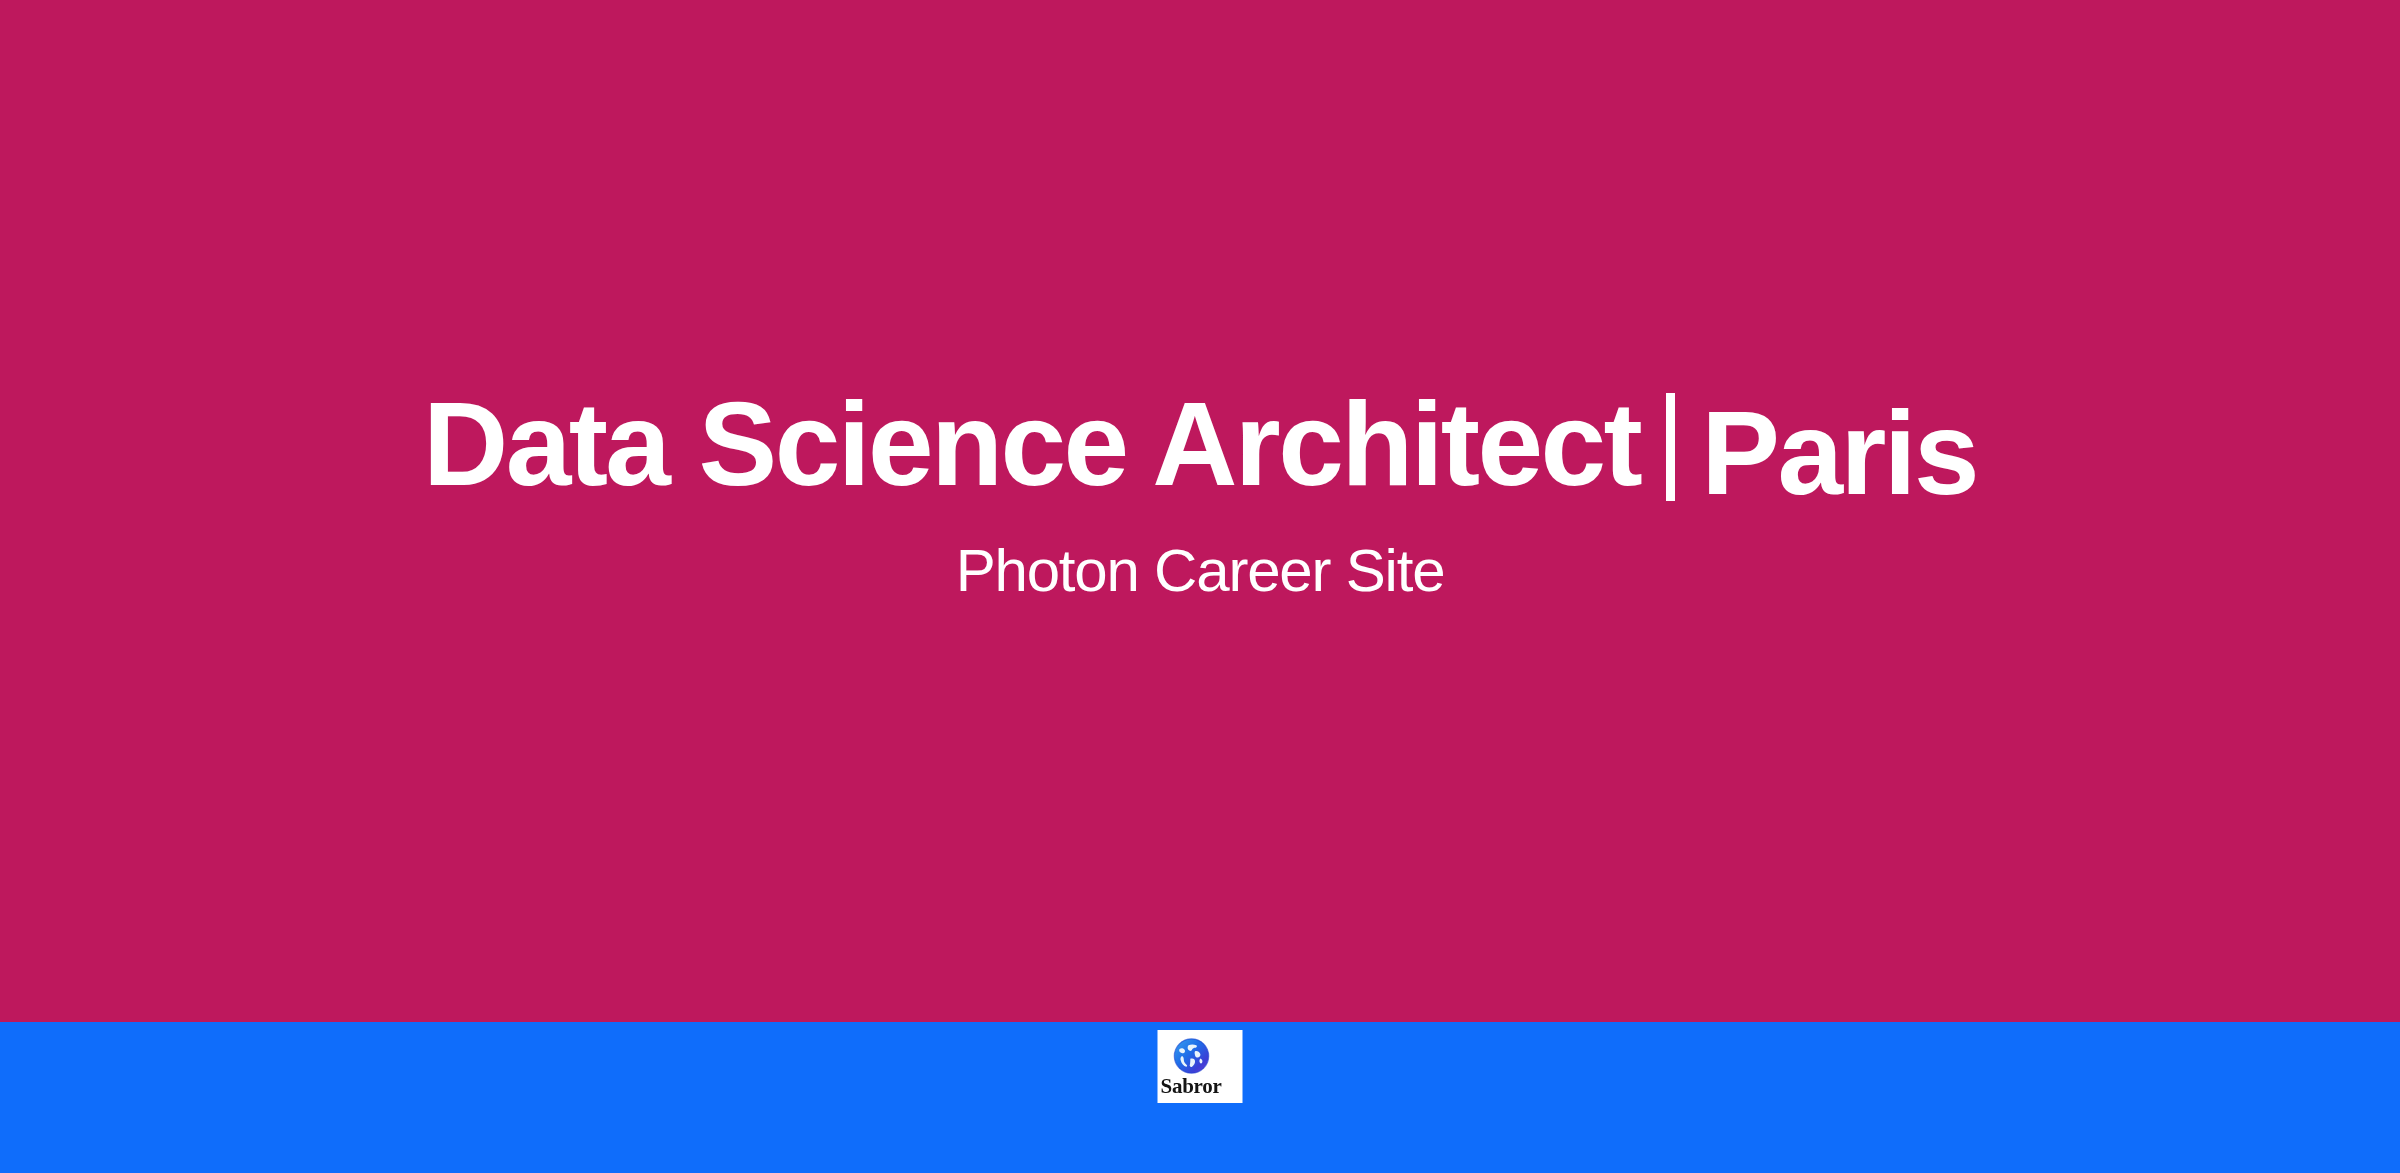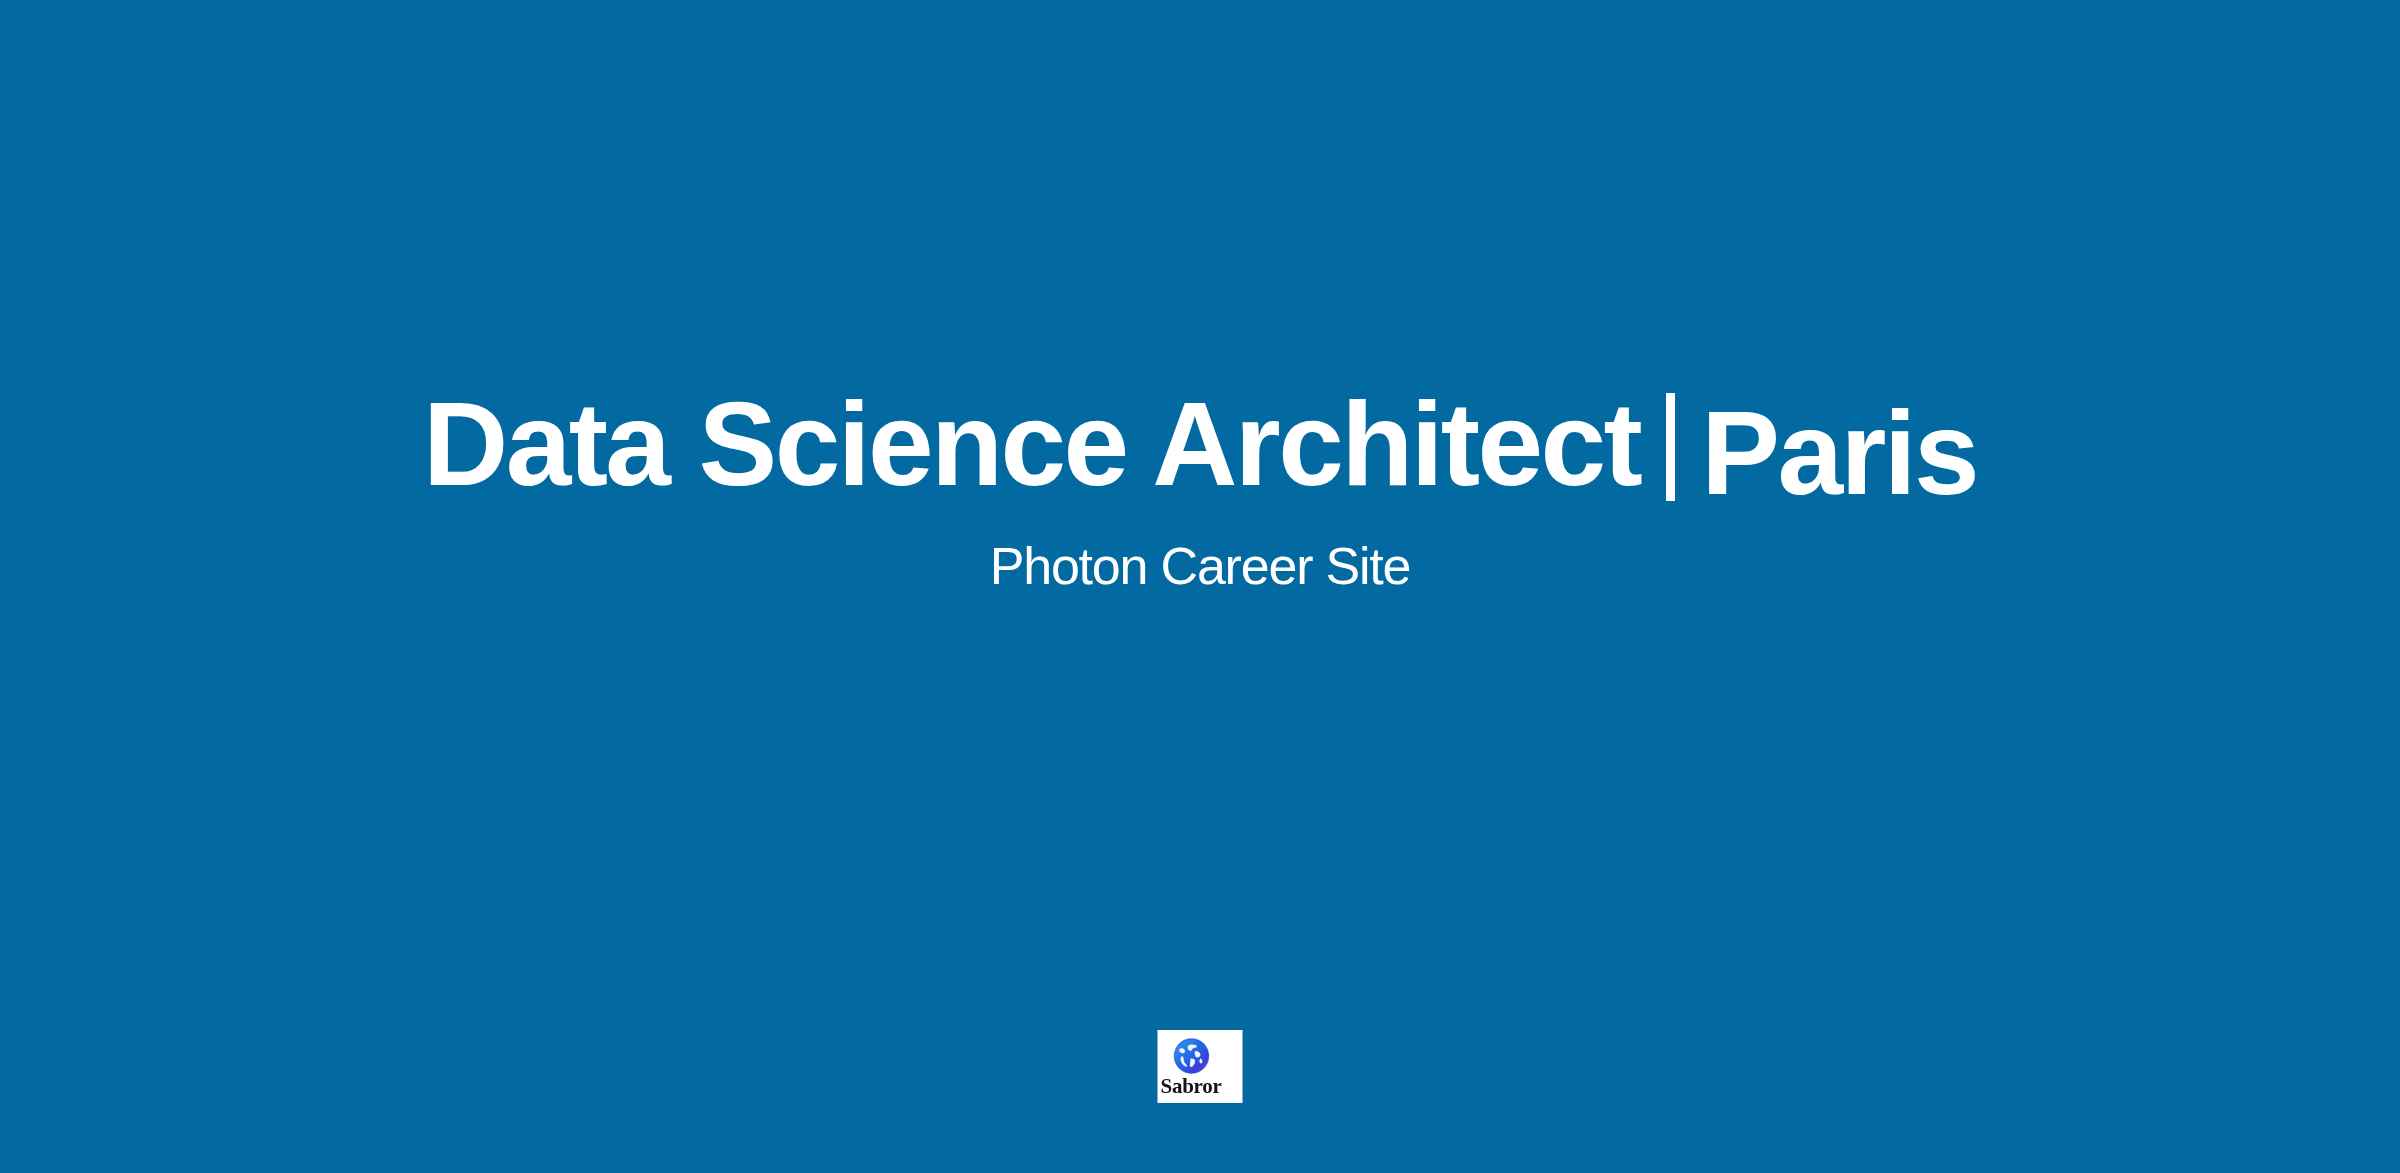--- a/index.html
+++ b/index.html
@@ -12,22 +12,22 @@
     height: 1173px;
     overflow: hidden;
     font-family: "Liberation Sans", sans-serif;
     background: #0f6dfb;
   }
 
   .share-card {
     position: relative;
     box-sizing: border-box;
     width: 2400px;
-    height: 1173px;
-    background: #0369a1;
+    height: 1022px;
+    background: #be185d;
     display: flex;
     flex-direction: column;
     align-items: center;
     justify-content: flex-start;
   }
 
   
   .hero {
     position: absolute;
     left: 0;
@@ -64,21 +64,21 @@
     position: relative;
     top: 3px;
     flex: 0 0 auto;
   }
 
   .hero-title .title-location { display: inline-block; margin-top: 19px; }
 
   .hero-subtitle {
     font-family: "Liberation Sans", sans-serif;
     font-weight: 400;
-    font-size: 52px;
+    font-size: 60px;
     line-height: 1.1;
     letter-spacing: -1.2px;
     color: #ffffff;
     white-space: nowrap;
     margin: 22px 0 0 0;
   }
 
   
   .brand-badge {
     position: absolute;

